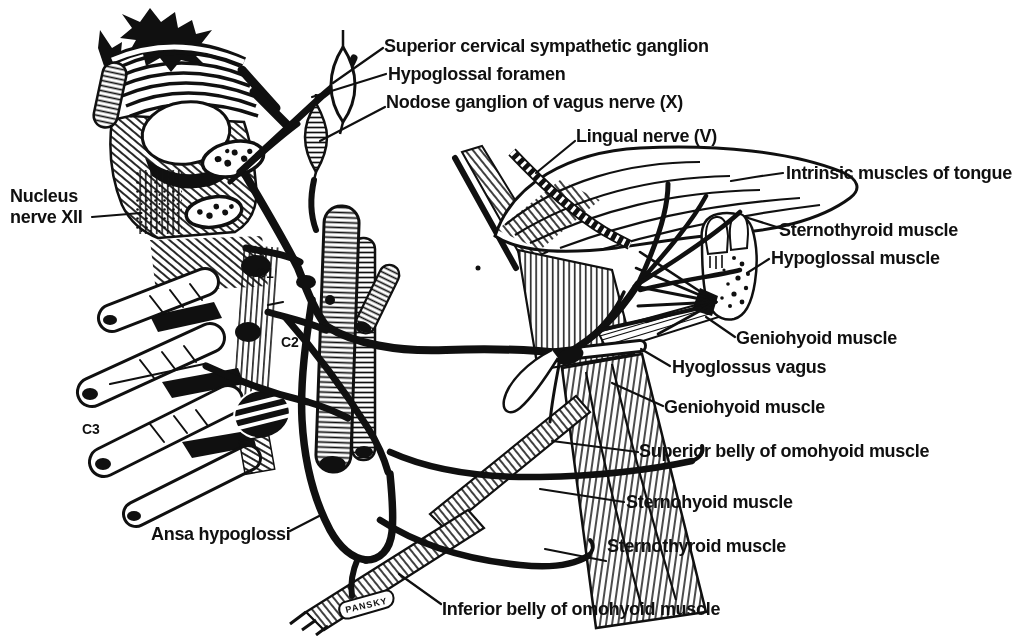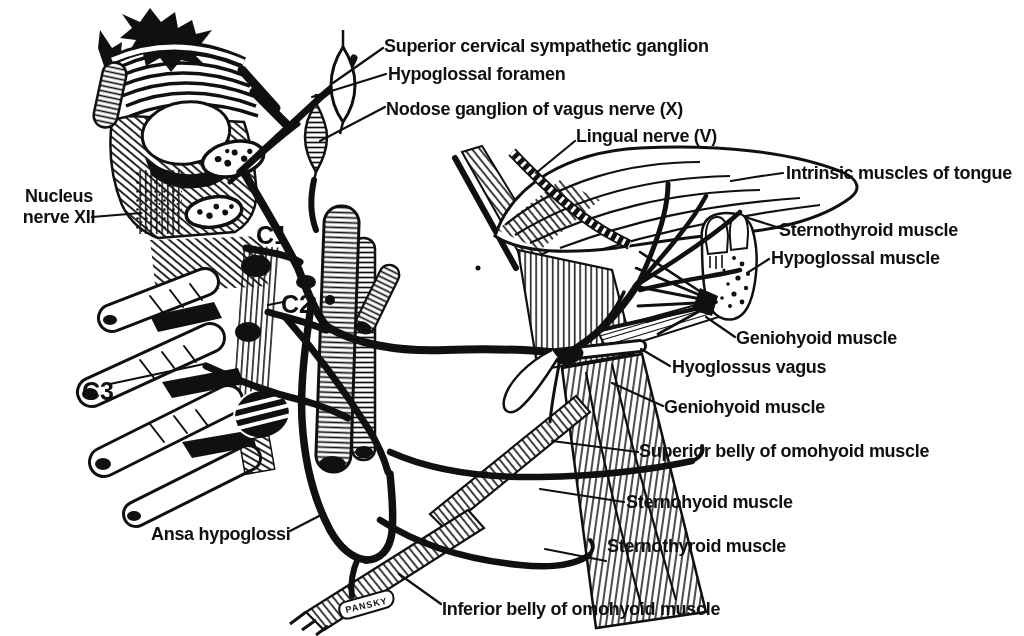--- a/index.html
+++ b/index.html
@@ -5,22 +5,22 @@
   html,body{margin:0;padding:0;background:#e8e8e8;}
   .canvas{
     position:relative;width:1024px;height:636px;background:#ffffff;
     overflow:hidden;font-family:"Liberation Sans","DejaVu Sans",sans-serif;
   }
   .art{position:absolute;left:0;top:0;width:1024px;height:636px;}
   .lbl{
     position:absolute;color:#101010;font-weight:bold;font-size:18px;
     letter-spacing:-0.3px;white-space:nowrap;line-height:1.15;
   }
-  .lbl-big{font-size:25px;letter-spacing:0;}
-  .lbl-center{text-align:center;}
+  .lbl-big{font-size:14px;letter-spacing:0;margin-top:44px;}
+  .lbl-center{text-align:left;}
 </style>
 </head>
 <body>
 
 <div class="canvas">
 
 <svg class="art" viewBox="0 0 1024 636" xmlns="http://www.w3.org/2000/svg">
   <defs>
     <pattern id="pRibs" width="6" height="5" patternUnits="userSpaceOnUse">
       <path d="M0,2.5 H6" stroke="#101010" stroke-width="1.7"></path>
@@ -318,21 +318,21 @@
 
   <g transform="translate(336,602) rotate(-13)">
     <path d="M2,14 C0,8 2,3 8,2 L50,0 C55,0 58,4 57,9 C56,14 52,17 46,17 L10,19 C5,19 3,17 2,14 Z" fill="#ffffff" stroke="#101010" stroke-width="2"></path>
     <text x="29" y="13" text-anchor="middle" font-family="Liberation Sans, DejaVu Sans, sans-serif" font-size="9" font-weight="bold" letter-spacing="1" fill="#101010">PANSKY</text>
   </g>
 </svg>
 
 <div>
   <div class="lbl" style="left:384px;top:36px">Superior cervical sympathetic ganglion</div>
   <div class="lbl" style="left:388px;top:64px">Hypoglossal foramen</div>
-  <div class="lbl" style="left:386px;top:99px">Nodose ganglion of vagus nerve (X)</div>
+  <div class="lbl" style="left:386px;top:92px">Nodose ganglion of vagus nerve (X)</div>
   <div class="lbl" style="left:576px;top:126px">Lingual nerve (V)</div>
   <div class="lbl" style="left:786px;top:163px">Intrinsic muscles of tongue</div>
   <div class="lbl" style="left:779px;top:220px">Sternothyroid muscle</div>
   <div class="lbl" style="left:771px;top:248px">Hypoglossal muscle</div>
 
   <div class="lbl lbl-center" style="left:10px;top:186px;width:98px">
     <div>Nucleus</div>
     <div>nerve XII</div>
   </div>
 

